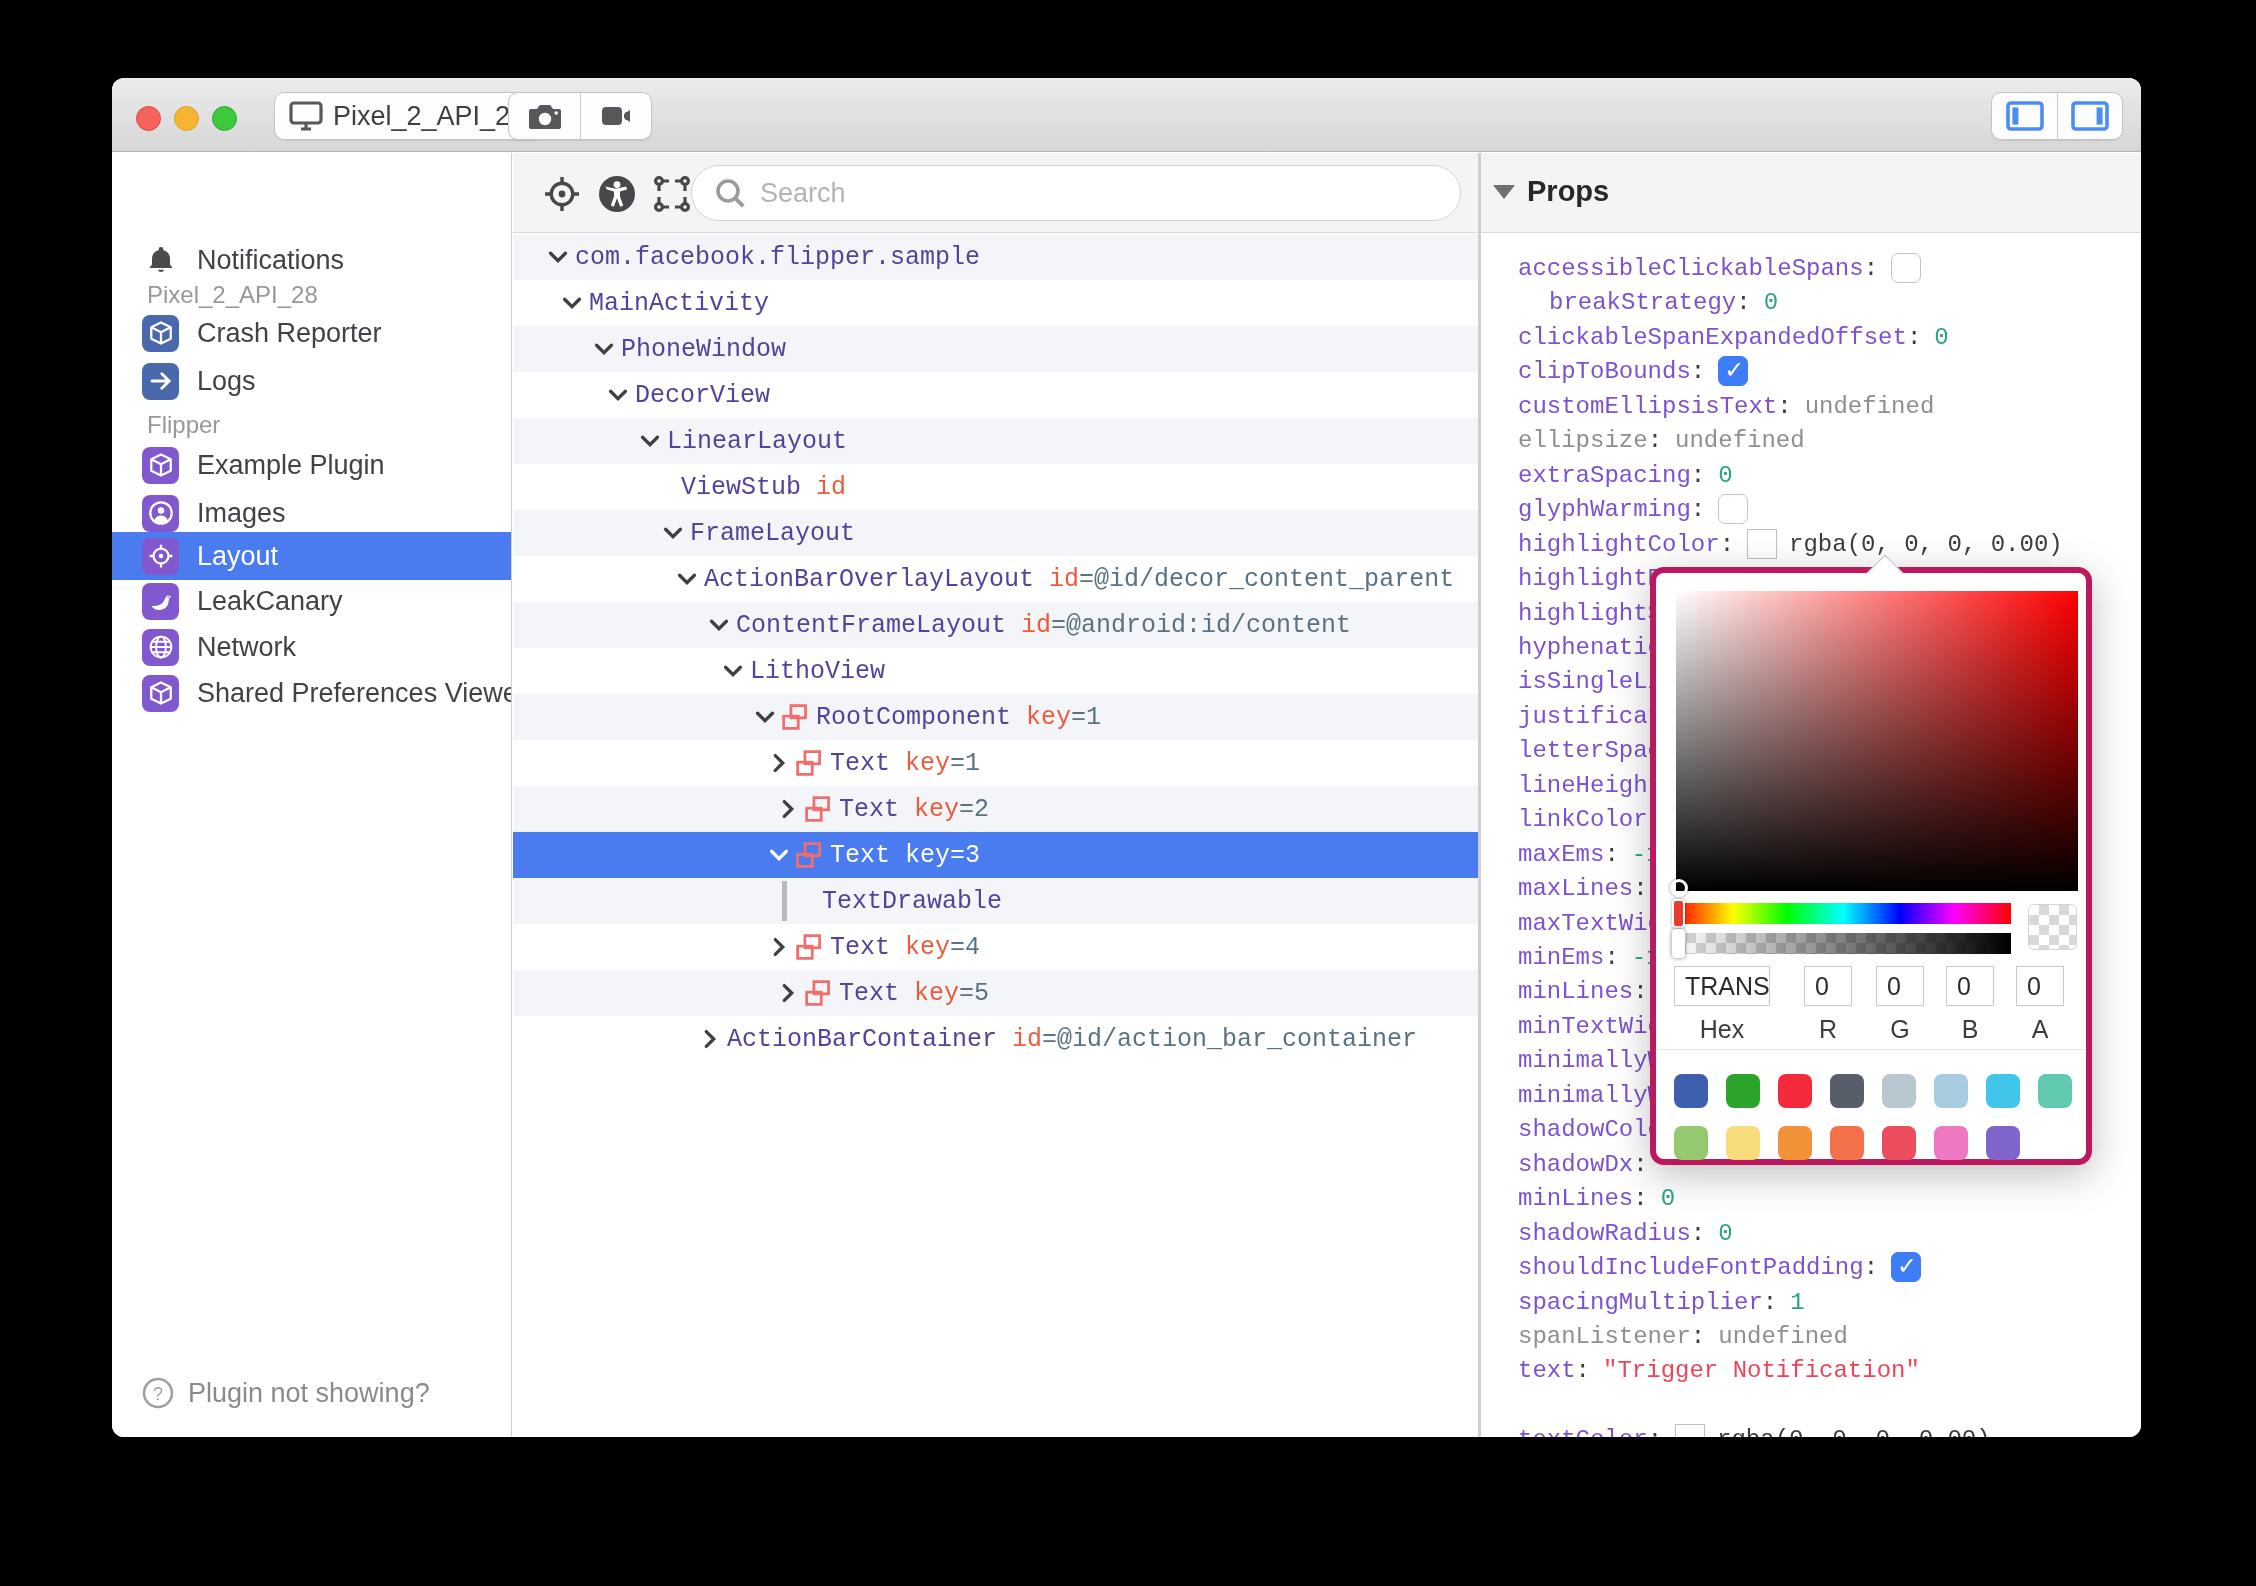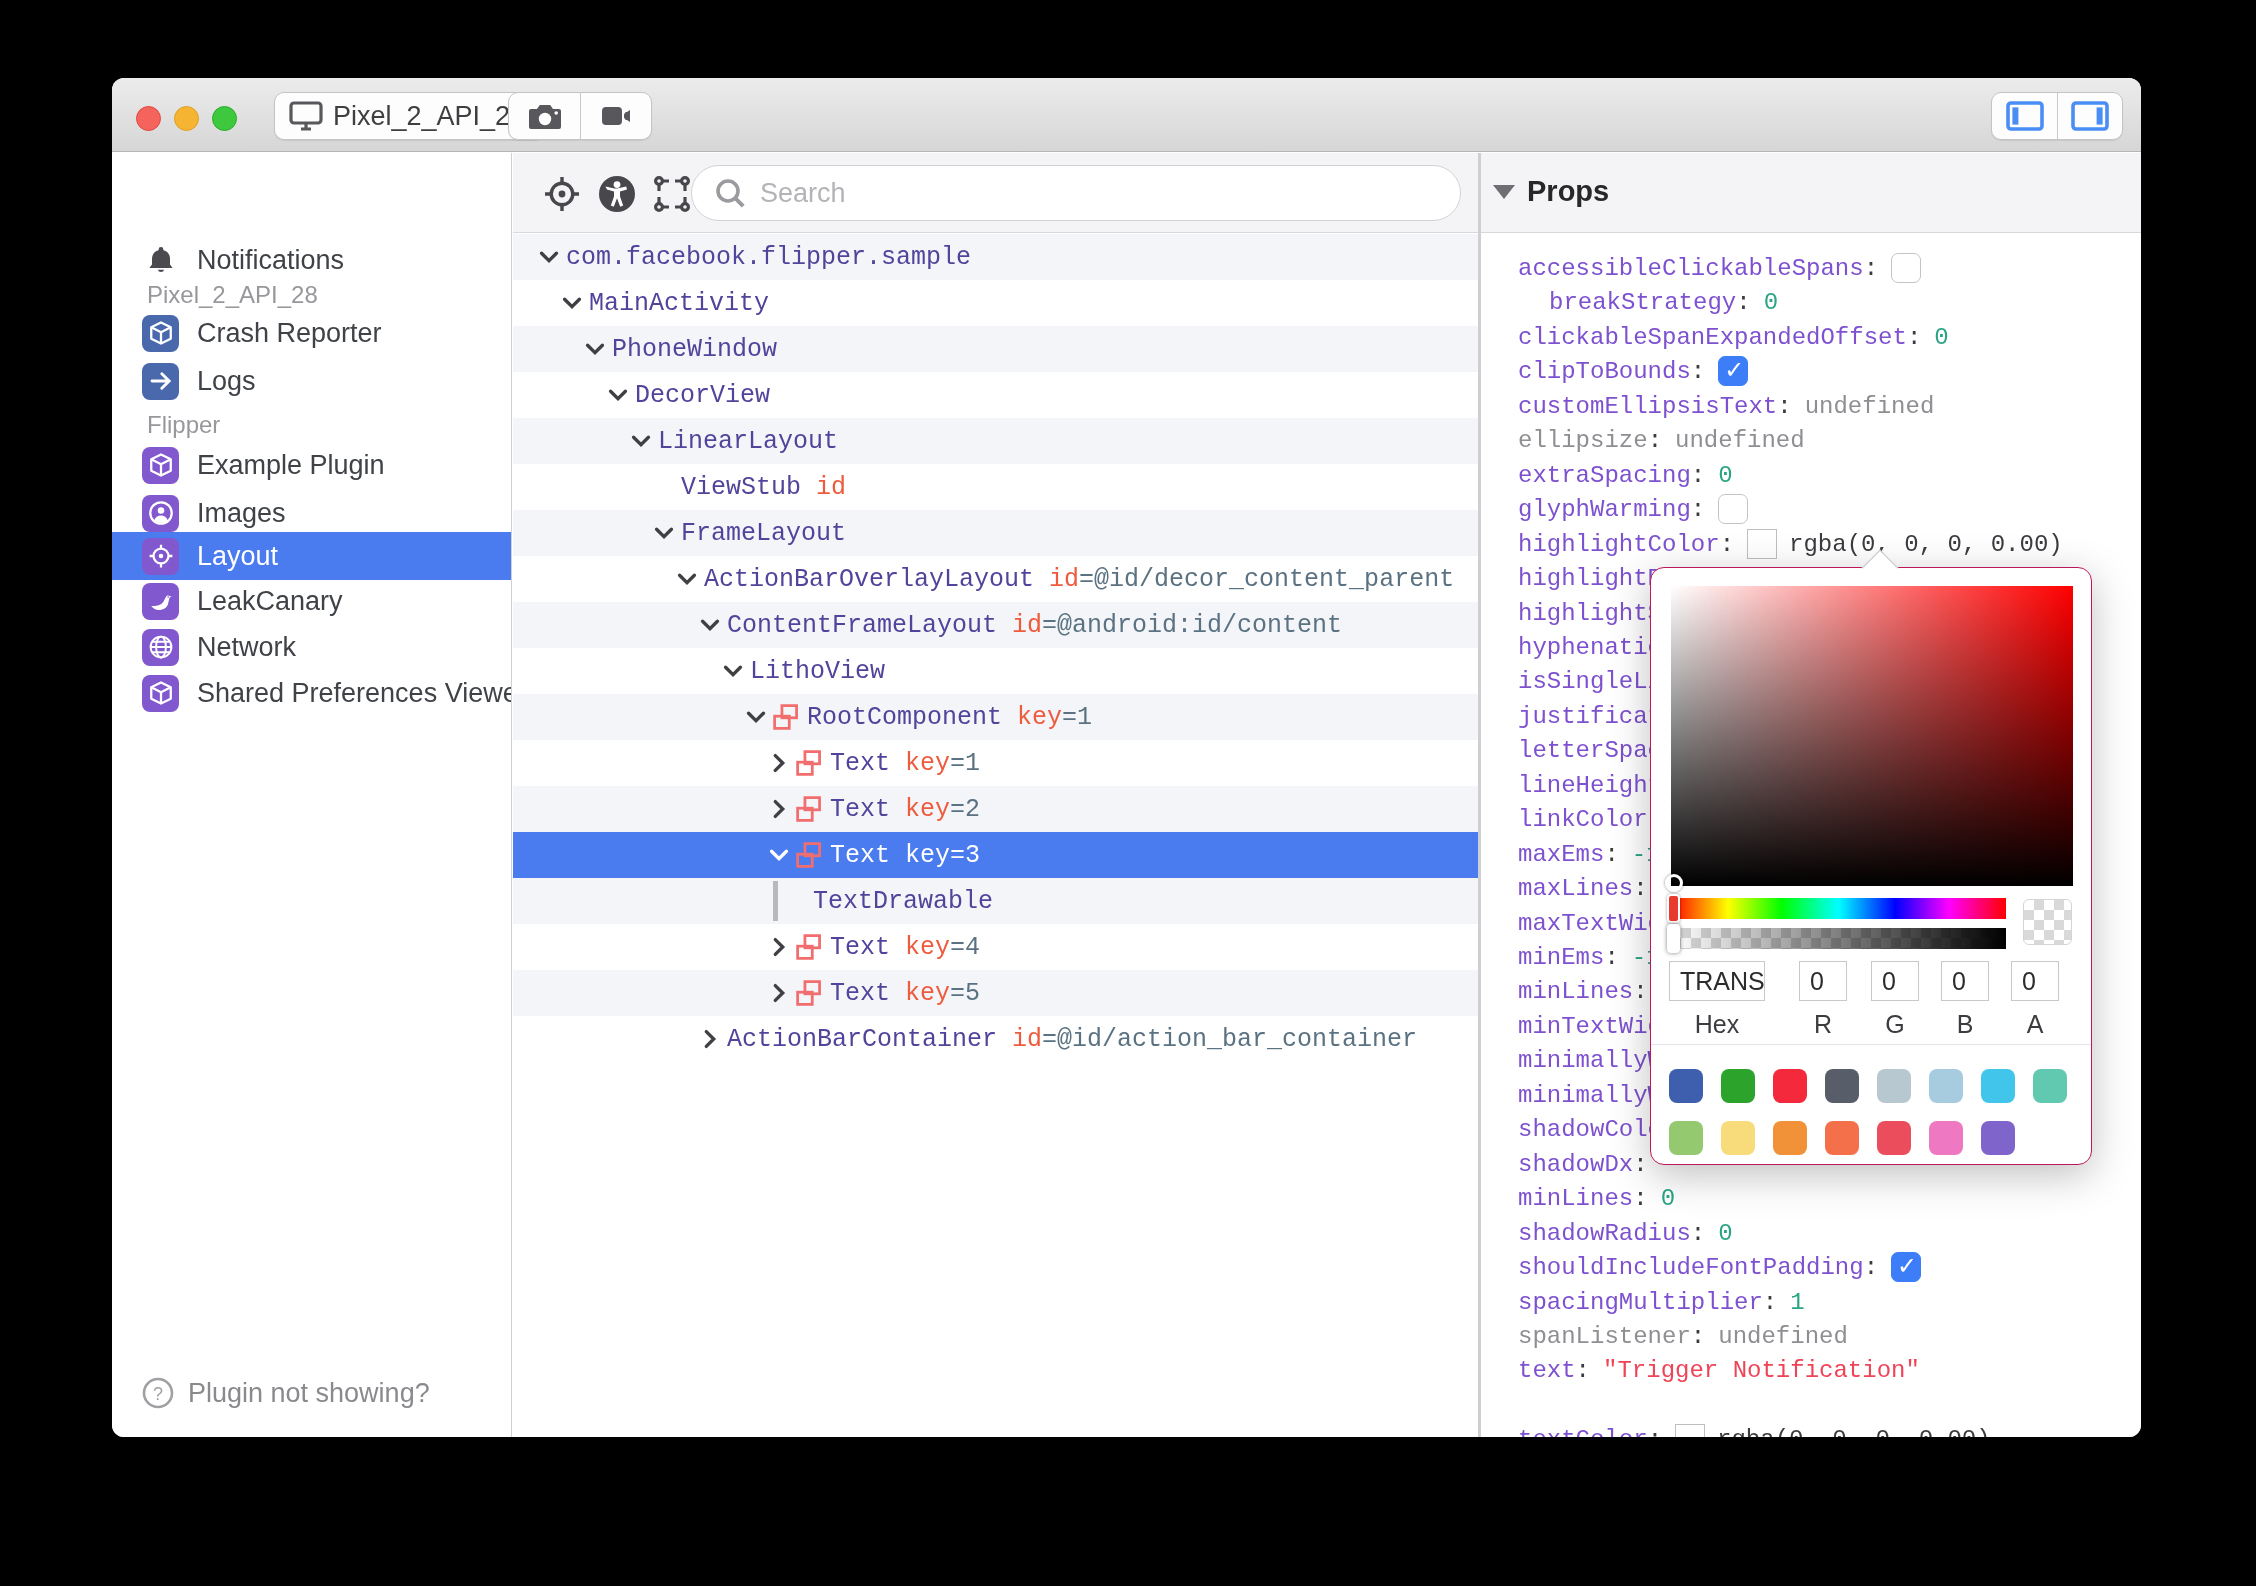--- a/index.html
+++ b/index.html
@@ -51,21 +51,21 @@
   }
   .tool-icon { position:absolute; top:22px; width:38px; height:38px; }
   #search-box {
     position:absolute; left:178px; top:12px; width:770px; height:56px; background:#fff;
     border:1px solid #d2d2d6; border-radius:28px; display:flex; align-items:center; padding-left:22px; gap:14px;
   }
   #search-box .ph { font-size:27px; color:#b3b3b8; }
   #tree-rows { position:absolute; left:0; top:81px; width:100%; }
   .trow { position:absolute; left:0; width:100%; height:46px; display:flex; align-items:center;
           font-family:"Liberation Mono","DejaVu Sans Mono",monospace; font-size:25px; white-space:nowrap; }
-  .trow.zebra { background:#f3f5f8; }
+  .trow.zebra { background:#f3f5f8;padding-left:9px; }
   .trow.selected { background:#4a7bef; }
   .chev { width:30px; height:26px; flex:0 0 auto; display:flex; align-items:center; }
   .t-name { color:#52449b; }
   .t-attr { color:#ee5b3d; }
   .t-val  { color:#5b7282; }
   .trow.selected .t-name, .trow.selected .t-attr, .trow.selected .t-val { color:#fff; }
   .litho { width:26px; height:26px; margin-right:8px; flex:0 0 auto; }
   .vbar { width:5px; height:40px; background:#b9b9bd; margin-right:35px; flex:0 0 auto; }
   
   #props-divider { position:absolute; left:1366px; top:75px; width:3px; bottom:0; background:#cfcfd3; }
@@ -84,21 +84,21 @@
   .p-undef { color:#8e8e93; }
   .p-str-red { color:#ef4458; }
   .p-str-gray { color:#8e8e93; }
   .p-rgba { color:#3c3c40; }
   .cbx { width:30px; height:30px; border-radius:7px; border:1px solid #c4c4c8; background:#fff; }
   .cbx.checked { background:#3d7ef8; border-color:#3d7ef8; position:relative; }
   .cbx.checked::after { content:"✓"; position:absolute; left:5px; top:-1px; color:#fff; font-size:24px; font-family:"Liberation Sans",sans-serif; }
   .mini-swatch { width:30px; height:30px; border:1px solid #bfbfc3; background:#fff; margin-right:12px; }
   
   #popup { position:absolute; left:1538px; top:489px; width:442px; height:598px; background:#fff;
-           border:1px solid #be185d; border-radius:14px; box-shadow:0 10px 40px rgba(0,0,0,0.25); }
+           border:6px solid #be185d; border-radius:14px; box-shadow:0 10px 40px rgba(0,0,0,0.25); }
   #popup-caret { position:absolute; left:216px; top:-13px; width:26px; height:26px; background:#fff;
                  border-left:1px solid #c3c3c7; border-top:1px solid #c3c3c7; transform:rotate(45deg); }
   #sat-square { position:absolute; left:20px; top:18px; width:402px; height:300px; background-color:#f00;
     background-image:linear-gradient(to top,#000,rgba(0,0,0,0)), linear-gradient(to right,#fff,rgba(255,255,255,0)); }
   #sat-cursor { position:absolute; left:-6px; top:288px; width:18px; height:18px; border:3px solid #fff; border-radius:50%;
                 box-shadow:0 0 3px rgba(0,0,0,0.5); }
   .checker { background-color:#fff;
     background-image:linear-gradient(45deg,#d9d9d9 25%,transparent 25%,transparent 75%,#d9d9d9 75%),
                      linear-gradient(45deg,#d9d9d9 25%,transparent 25%,transparent 75%,#d9d9d9 75%);
     background-size:20px 20px; background-position:0 0,10px 10px; }

